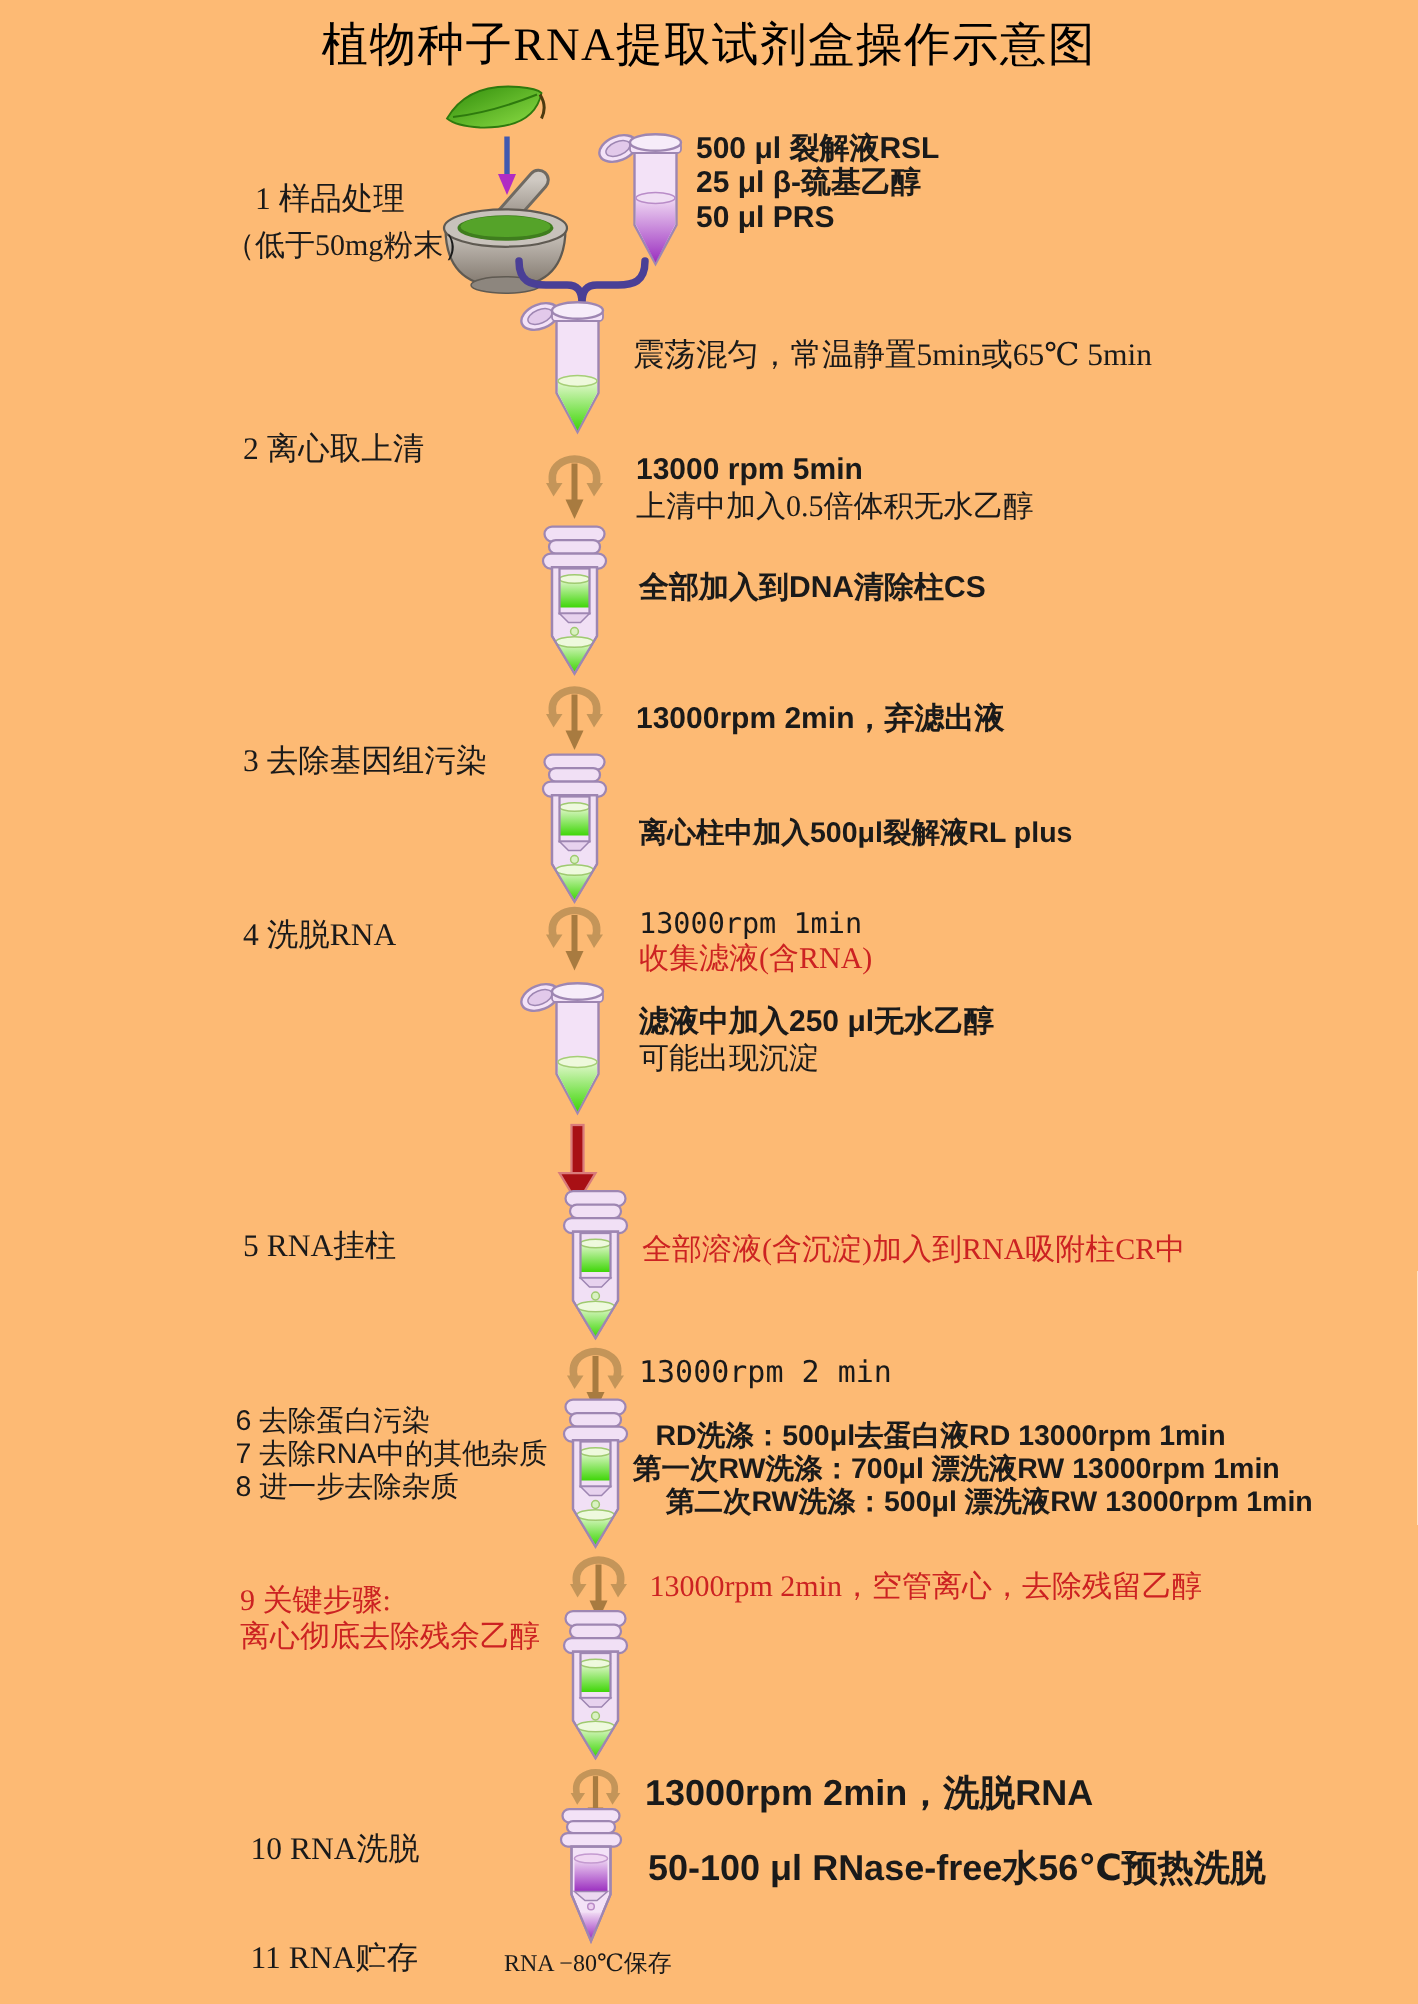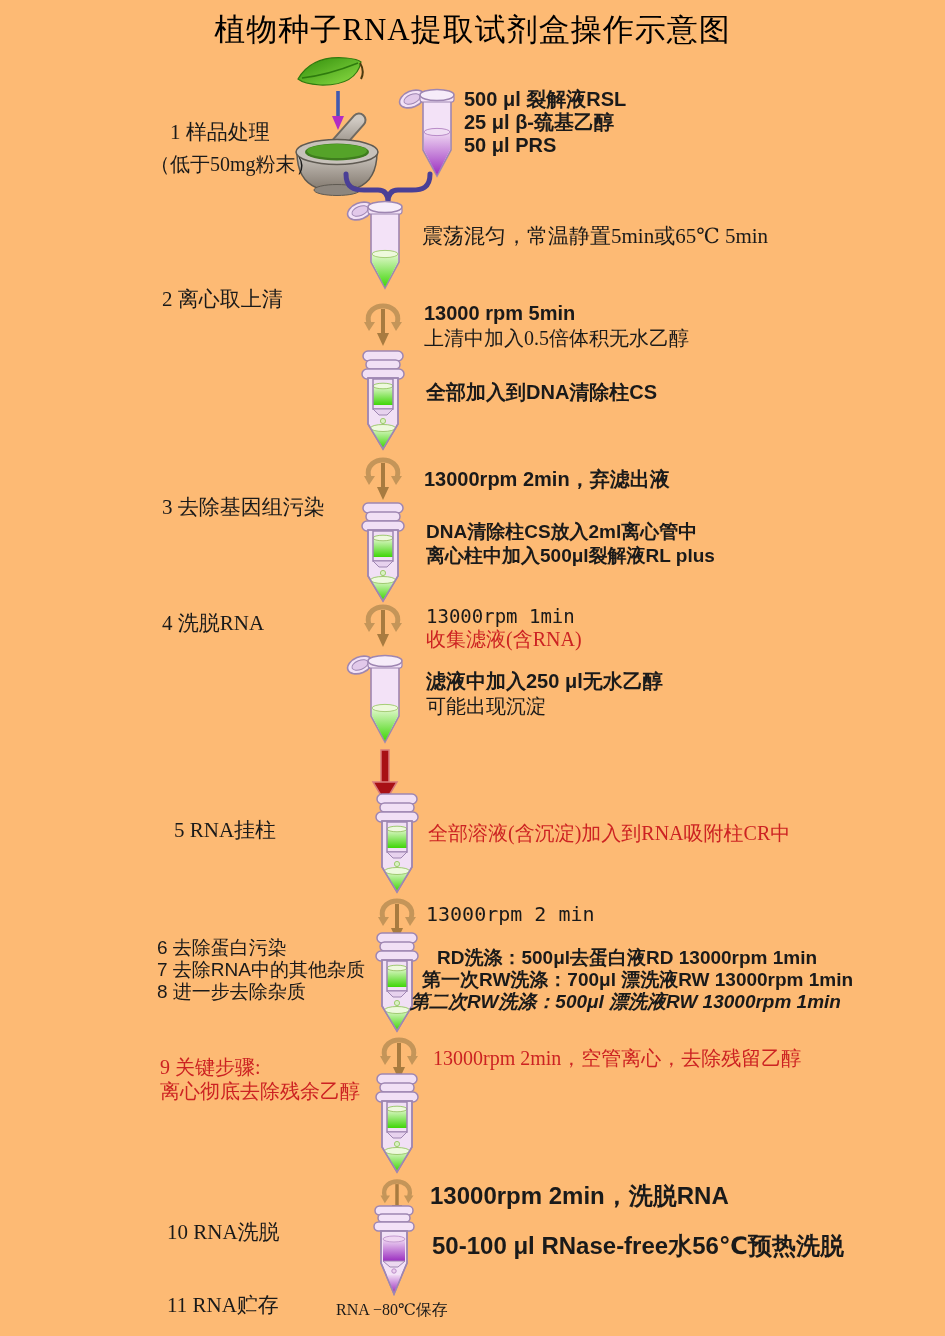--- a/index.html
+++ b/index.html
@@ -152,21 +152,20 @@
     <path d="M12,28 L42,28 L42,74 L27,99 L12,74 Z" fill="#f1e0f5" stroke="#9e86b2" stroke-width="1.5"></path>
     <rect x="17" y="36" width="20" height="19" fill="url(#gGreen)"></rect>
     <ellipse cx="27" cy="36" rx="10" ry="2.8" fill="#eef9dd" stroke="#9fca70" stroke-width="1"></ellipse>
     <rect x="17" y="29" width="20" height="30" fill="none" stroke="#9e86b2" stroke-width="1.5"></rect>
     <path d="M17,59 h20 l-6,6 h-8 Z" fill="#e7d2ee" stroke="#9e86b2" stroke-width="1"></path>
     <circle cx="27" cy="71" r="2.6" fill="#d9f2c2" stroke="#9fca70" stroke-width="1"></circle>
     <path d="M14.5,78 L39.5,78 L27,98 Z" fill="url(#gGreen)"></path>
     <ellipse cx="27" cy="78" rx="12.5" ry="3.5" fill="#eef9dd" stroke="#9fca70" stroke-width="1"></ellipse>
     <path d="M12,28 L42,28 L42,74 L27,99 L12,74 Z" fill="none" stroke="#9e86b2" stroke-width="1.5"></path>
   </svg>
-  <div class="t sans bold f19" style="left:426px;top:521px;">DNA清除柱CS放入2ml离心管中</div>
   <div class="t sans bold f19" style="left:426px;top:545px;">离心柱中加入500μl裂解液RL plus</div>
 
   <div class="t serif f21" style="left:162px;top:611px;">4 洗脱RNA</div>
   <svg class="icon" style="left:362px;top:603px;" width="42" height="46" viewBox="0 0 42 46">
     <path d="M7,22 C3,8 15,4 21,4 C27,4 39,8 35,22" fill="none" stroke="#c49559" stroke-width="5"></path>
     <polygon points="2,20 13,20 7,29" fill="#c49559"></polygon>
       <polygon points="29,20 40,20 34,29" fill="#c49559"></polygon>
     <line x1="21" y1="7" x2="21" y2="33" stroke="#a87b40" stroke-width="4"></line>
     <polygon points="15,31 27,31 21,44" fill="#a87b40"></polygon>
   </svg>
@@ -185,21 +184,21 @@
     <ellipse cx="39" cy="9" rx="17" ry="5.5" fill="#f6ecf9" stroke="#9e86b2" stroke-width="1.6"></ellipse>
   </svg>
   <div class="t sans bold f20" style="left:426px;top:670px;">滤液中加入250 μl无水乙醇</div>
   <div class="t serif f20" style="left:426px;top:695px;">可能出现沉淀</div>
 
   <svg class="icon" style="left:370px;top:748px;" width="30" height="56" viewBox="0 0 30 56">
     <rect x="11" y="2" width="8" height="33" fill="#a81015" stroke="#d97b7b" stroke-width="1.5"></rect>
     <polygon points="3,34 27,34 15,54" fill="#a81015" stroke="#d97b7b" stroke-width="1.5"></polygon>
   </svg>
 
-  <div class="t serif f21" style="left:174px;top:818px;">5 RNA挂柱</div>
+  <div class="t serif f21" style="left:162px;top:818px;">5 RNA挂柱</div>
   <svg class="icon" style="left:370px;top:793px;" width="54" height="102" viewBox="0 0 54 102">
     <g fill="#f1e0f5" stroke="#9e86b2" stroke-width="1.5">
       <rect x="7" y="1" width="40" height="10" rx="5"></rect>
         <rect x="10" y="10" width="34" height="9" rx="4.5"></rect>
         <rect x="6" y="19" width="42" height="10" rx="5"></rect>
     </g>
     <path d="M12,28 L42,28 L42,74 L27,99 L12,74 Z" fill="#f1e0f5" stroke="#9e86b2" stroke-width="1.5"></path>
     <rect x="17" y="36" width="20" height="19" fill="url(#gGreen)"></rect>
     <ellipse cx="27" cy="36" rx="10" ry="2.8" fill="#eef9dd" stroke="#9fca70" stroke-width="1"></ellipse>
     <rect x="17" y="29" width="20" height="30" fill="none" stroke="#9e86b2" stroke-width="1.5"></rect>
@@ -234,21 +233,21 @@
     <ellipse cx="27" cy="36" rx="10" ry="2.8" fill="#eef9dd" stroke="#9fca70" stroke-width="1"></ellipse>
     <rect x="17" y="29" width="20" height="30" fill="none" stroke="#9e86b2" stroke-width="1.5"></rect>
     <path d="M17,59 h20 l-6,6 h-8 Z" fill="#e7d2ee" stroke="#9e86b2" stroke-width="1"></path>
     <circle cx="27" cy="71" r="2.6" fill="#d9f2c2" stroke="#9fca70" stroke-width="1"></circle>
     <path d="M14.5,78 L39.5,78 L27,98 Z" fill="url(#gGreen)"></path>
     <ellipse cx="27" cy="78" rx="12.5" ry="3.5" fill="#eef9dd" stroke="#9fca70" stroke-width="1"></ellipse>
     <path d="M12,28 L42,28 L42,74 L27,99 L12,74 Z" fill="none" stroke="#9e86b2" stroke-width="1.5"></path>
   </svg>
   <div class="t sans bold f19" style="left:422px;top:947px;margin-left:15px;">RD洗涤：500μl去蛋白液RD 13000rpm 1min</div>
   <div class="t sans bold f19" style="left:422px;top:969px;">第一次RW洗涤：700μl 漂洗液RW 13000rpm 1min</div>
-  <div class="t sans bold f19" style="left:410px;top:991px;font-style:italic;">第二次RW洗涤：500μl 漂洗液RW 13000rpm 1min</div>
+  <div class="t sans bold f19" style="left:444px;top:991px;">第二次RW洗涤：500μl 漂洗液RW 13000rpm 1min</div>
 
   <svg class="icon" style="left:378px;top:1036px;" width="42" height="46" viewBox="0 0 42 46">
     <path d="M7,22 C3,8 15,4 21,4 C27,4 39,8 35,22" fill="none" stroke="#c49559" stroke-width="5"></path>
     <polygon points="2,20 13,20 7,29" fill="#c49559"></polygon>
       <polygon points="29,20 40,20 34,29" fill="#c49559"></polygon>
     <line x1="21" y1="7" x2="21" y2="33" stroke="#a87b40" stroke-width="4"></line>
     <polygon points="15,31 27,31 21,44" fill="#a87b40"></polygon>
   </svg>
   <div class="t serif f20 red" style="left:433px;top:1047px;">13000rpm 2min，空管离心，去除残留乙醇</div>
   <div class="t serif f20 red" style="left:160px;top:1056px;">9 关键步骤:</div>

